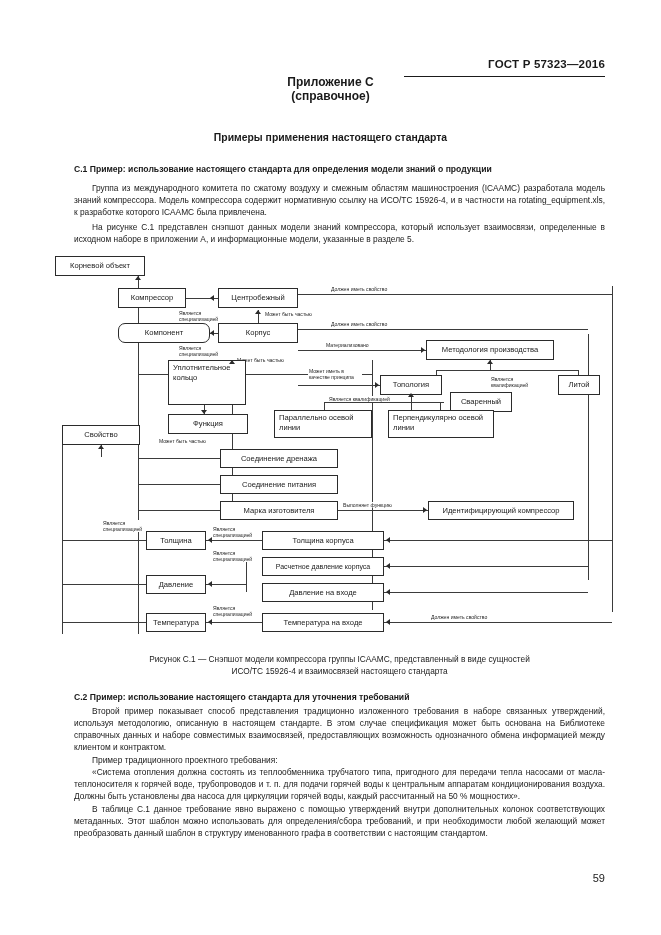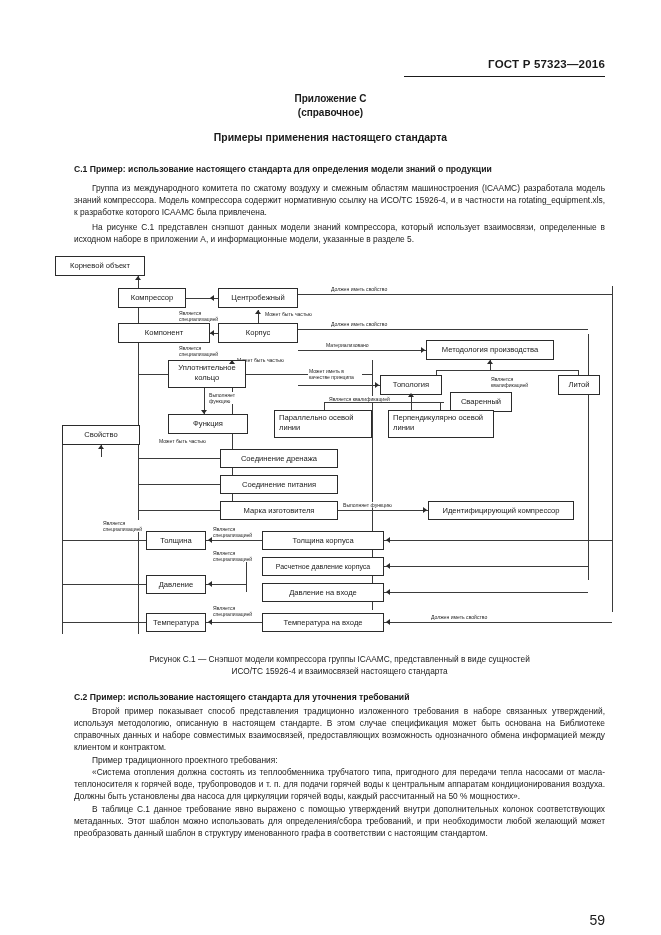--- a/index.html
+++ b/index.html
@@ -35,25 +35,25 @@
     top: 76px;
     left: 404px;
     right: 56px;
     height: 1px;
     background: #1a1a1a;
   }
 
   
   .annex-title {
     position: absolute;
-    top: 92px;
+    top: 76px;
     left: 0;
     width: 100%;
     text-align: center;
-    font-size: 10px;
+    font-size: 12px;
     font-weight: bold;
     line-height: 13.5px;
   }
   .doc-title {
     position: absolute;
     top: 132px;
     left: 0;
     width: 100%;
     text-align: center;
     font-size: 10.4px;
@@ -92,23 +92,23 @@
     top: 653px;
     left: 74px;
     right: 56px;
     text-align: center;
     font-size: 8.3px;
     line-height: 12px;
   }
 
   .page-num {
     position: absolute;
-    top: 912px;
-    right: 56px;
-    font-size: 14px;
+    top: 872px;
+    right: 56px;
+    font-size: 11px;
   }
 
   
   .diagram {
     position: absolute;
     top: 250px;
     left: 40px;
     width: 580px;
     height: 395px;
   }
@@ -195,29 +195,29 @@
     </div>
 
     <div class="node" style="left:78px; top:38px; width:68px; height:20px;">
       <span>Компрессор</span>
     </div>
 
     <div class="node" style="left:178px; top:38px; width:80px; height:20px;">
       <span>Центробежный</span>
     </div>
 
-    <div class="node" style="left:78px; top:73px; width:92px; height:20px;">
+    <div class="node" style="left:78px; top:73px; width:92px; height:20px;border-radius:7px;">
       <span>Компонент</span>
     </div>
 
     <div class="node" style="left:178px; top:73px; width:80px; height:20px;">
       <span>Корпус</span>
     </div>
 
-    <div class="node lead" style="left:128px; top:110px; width:78px; height:28px;text-align:center;">
+    <div class="node lead" style="left:128px; top:110px; width:78px; height:45px;">
       <span>Уплотнительное кольцо</span>
     </div>
 
     <div class="node" style="left:22px; top:175px; width:78px; height:20px;">
       <span>Свойство</span>
     </div>
 
     <div class="node" style="left:128px; top:164px; width:80px; height:20px;">
       <span>Функция</span>
     </div>

